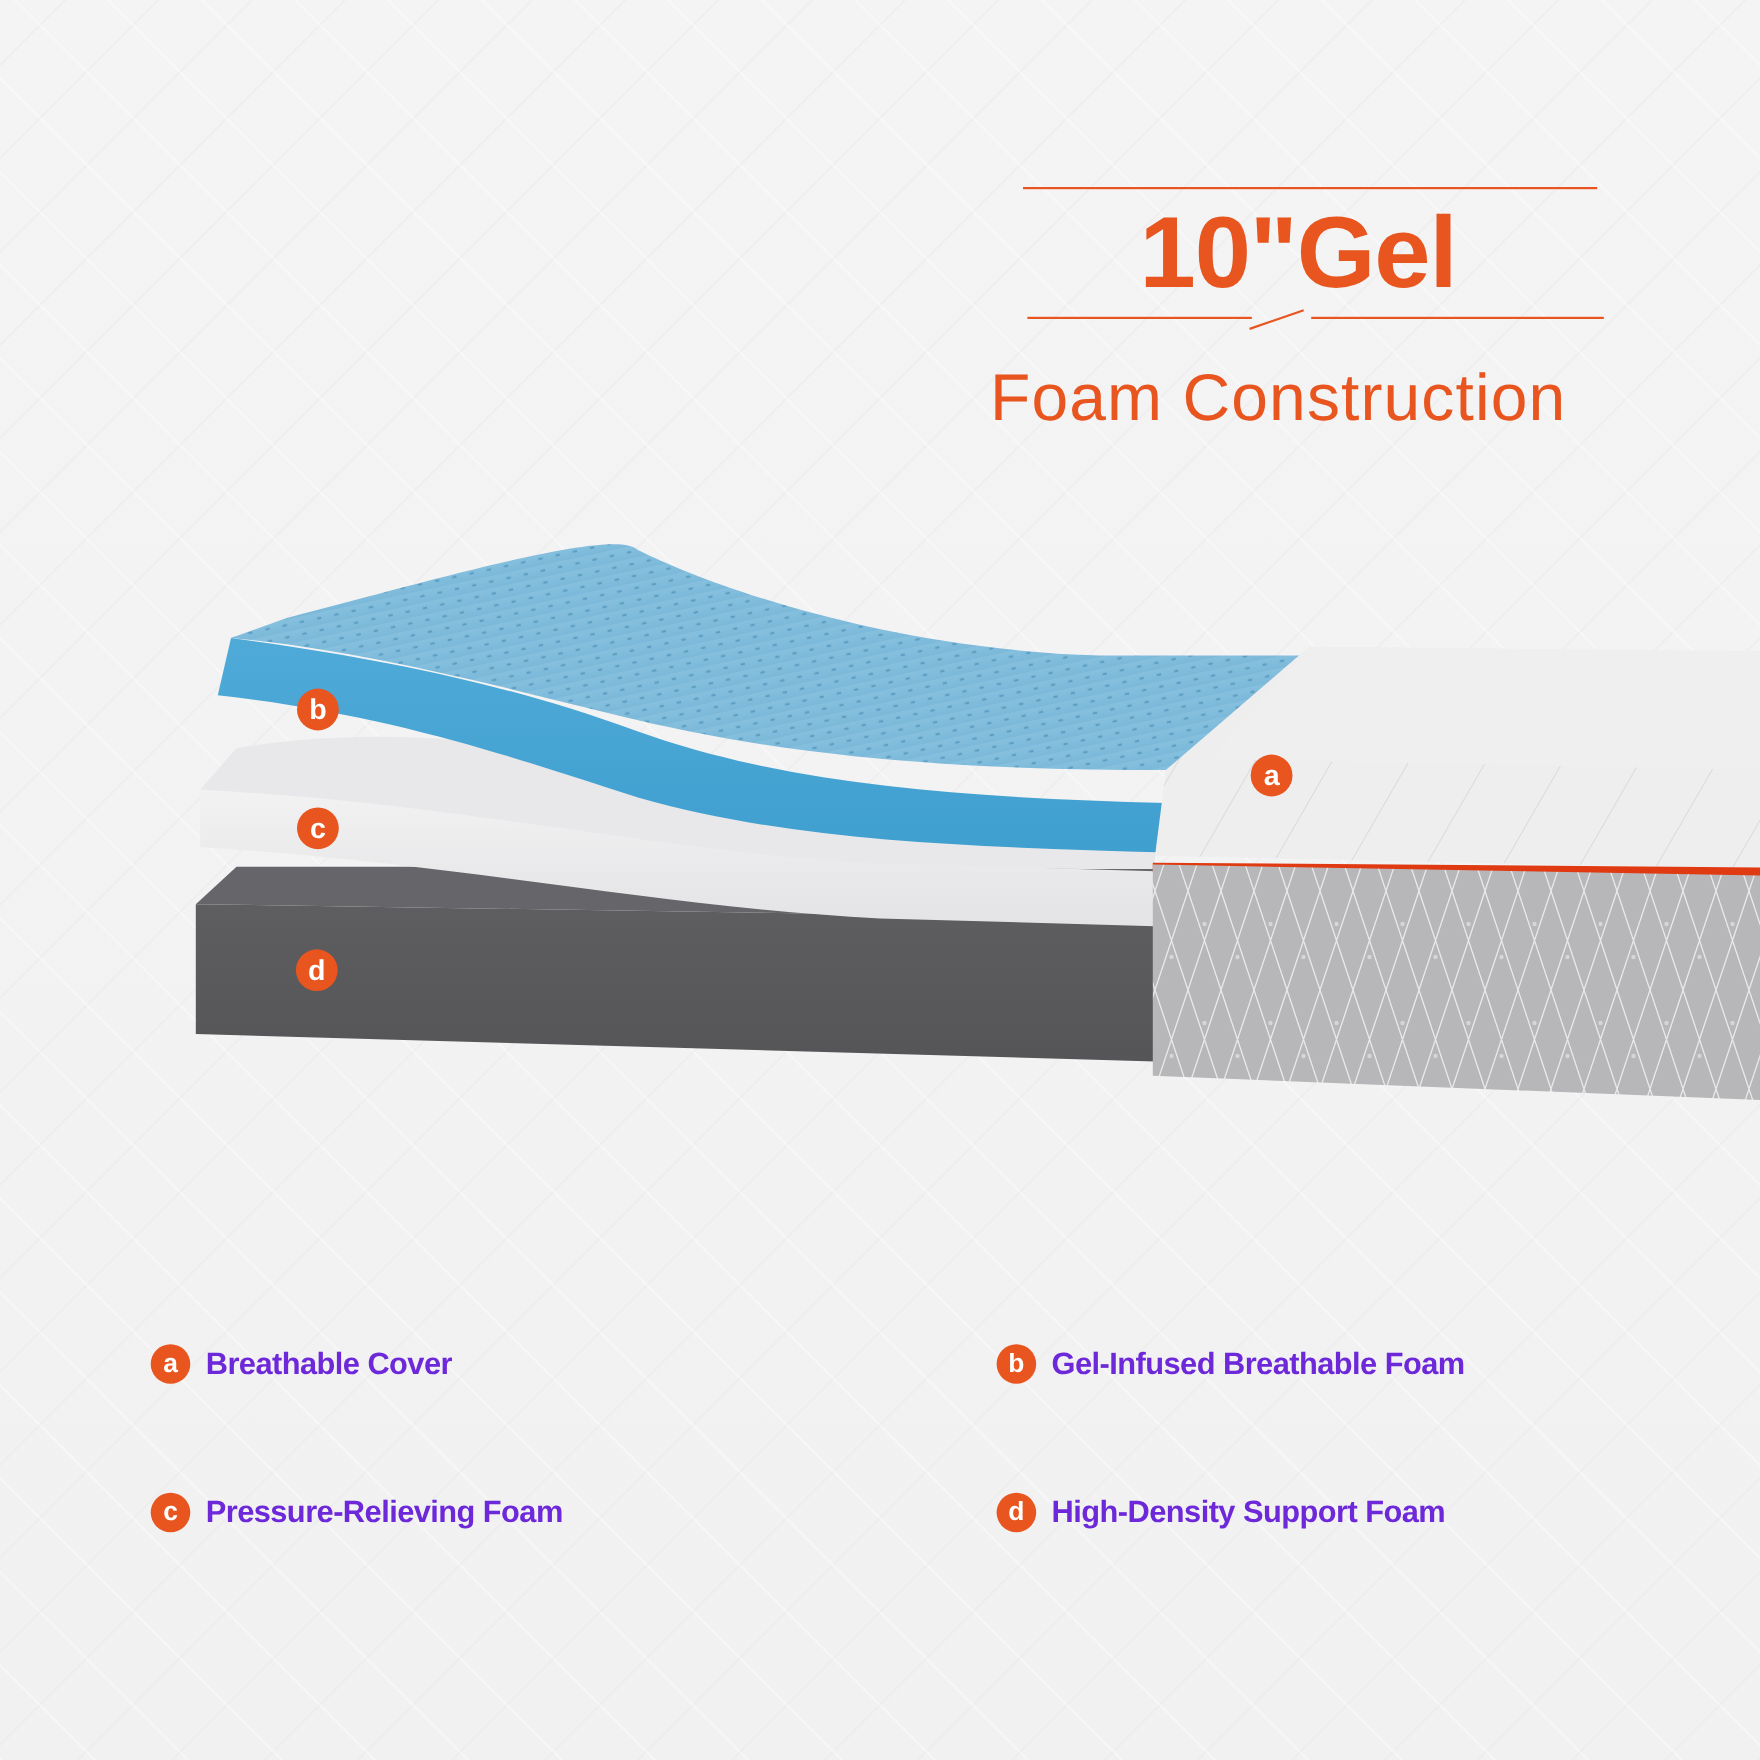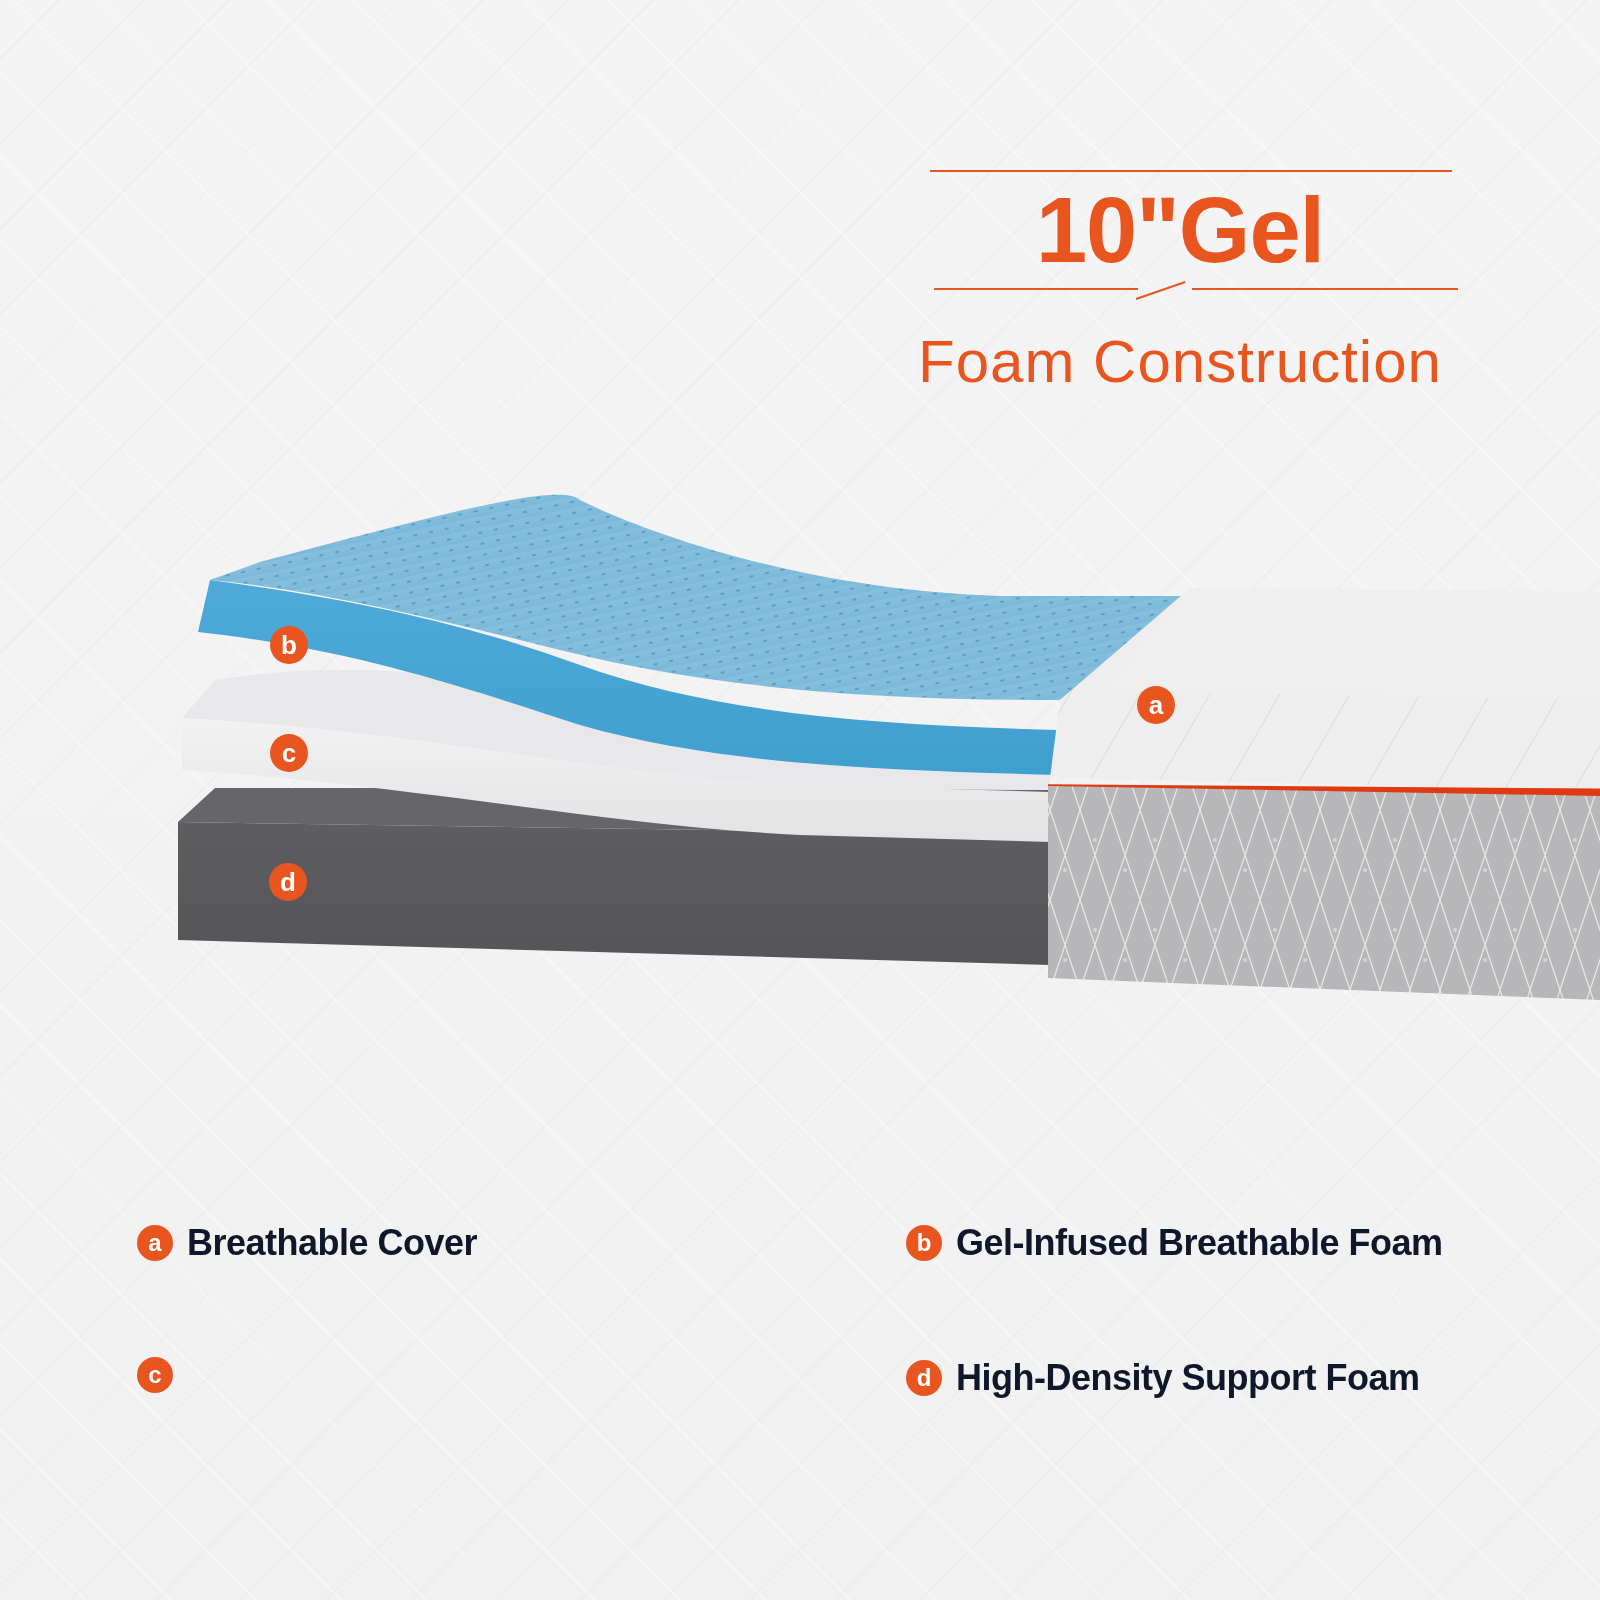--- a/index.html
+++ b/index.html
@@ -19,33 +19,33 @@
   .title-block { position: absolute; left: 900px; top: 160px; width: 560px; height: 240px; }
   .rule-top { position: absolute; left: 30px; top: 10px; width: 522px; height: 2px; background: #e8551f; }
   .rule-bottom-left { position: absolute; left: 34px; top: 128px; width: 204px; height: 2px; background: #e8551f; }
   .rule-bottom-right { position: absolute; left: 292px; top: 128px; width: 266px; height: 2px; background: #e8551f; }
   .rule-tick { position: absolute; left: 236px; top: 138px; width: 52px; height: 2px; background: #e8551f; transform: rotate(-19deg); transform-origin: left center; }
   .title-main {
     position: absolute; left: 0; right: 0; top: 20px; text-align: center;
     color: #e8551f; font-weight: bold; font-size: 92px; line-height: 100px; letter-spacing: -1px;
   }
   .title-sub {
-    position: absolute; left: 0; right: 0; top: 170px; text-align: center;
+    position: absolute; left: 0; right: 0; top: 170px; text-align: left;
     color: #e8551f; font-size: 60px; line-height: 64px; letter-spacing: 1px;
   }
   .illustration { position: absolute; left: 0; top: 470px; width: 1600px; height: 540px; }
   .badge {
     position: absolute; width: 38px; height: 38px; border-radius: 50%;
     background: #e8551f; color: #ffffff; font-weight: bold; font-size: 26px;
     display: flex; align-items: center; justify-content: center; line-height: 1;
   }
   .legend { position: absolute; left: 0; top: 0; width: 1600px; height: 1600px; pointer-events: none; }
   .legend-item { position: absolute; display: flex; align-items: center; pointer-events: auto; }
   .legend-item .badge { position: relative; width: 36px; height: 36px; font-size: 24px; margin-right: 14px; }
-  .legend-label { font-size: 36px; font-weight: bold; color: #0f172a; letter-spacing: -0.5px; white-space: nowrap; }
+  .legend-label { font-size: 28px; font-weight: bold; color: #6d28d9; letter-spacing: -0.5px; white-space: nowrap; }
 </style>
 </head>
 <body>
 
 <div class="bg-texture"></div>
 
 <div class="title-block">
   <div class="rule-top"></div>
   <div class="title-main">10"Gel</div>
   <div class="rule-bottom-left"></div>
@@ -122,18 +122,19 @@
   <div class="legend-item" style="left:137px; top:1222px;">
     <div class="badge">a</div>
     <span class="legend-label">Breathable Cover</span>
   </div>
   <div class="legend-item" style="left:906px; top:1222px;">
     <div class="badge">b</div>
     <span class="legend-label">Gel-Infused Breathable Foam</span>
   </div>
   <div class="legend-item" style="left:137px; top:1357px;">
     <div class="badge">c</div>
+    <span class="legend-label">Pressure-Relieving Foam</span>
   </div>
   <div class="legend-item" style="left:906px; top:1357px;">
     <div class="badge">d</div>
     <span class="legend-label">High-Density Support Foam</span>
   </div>
 </div>
 
 </body></html>

